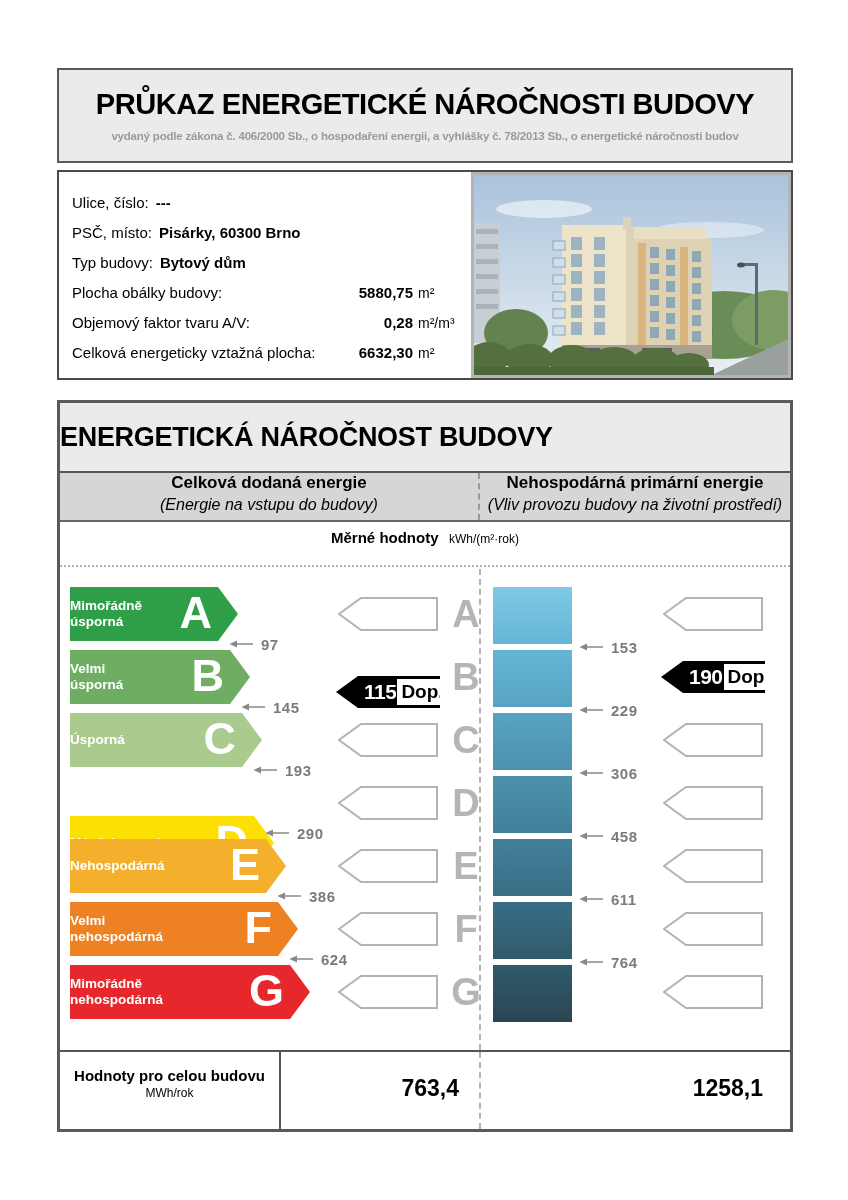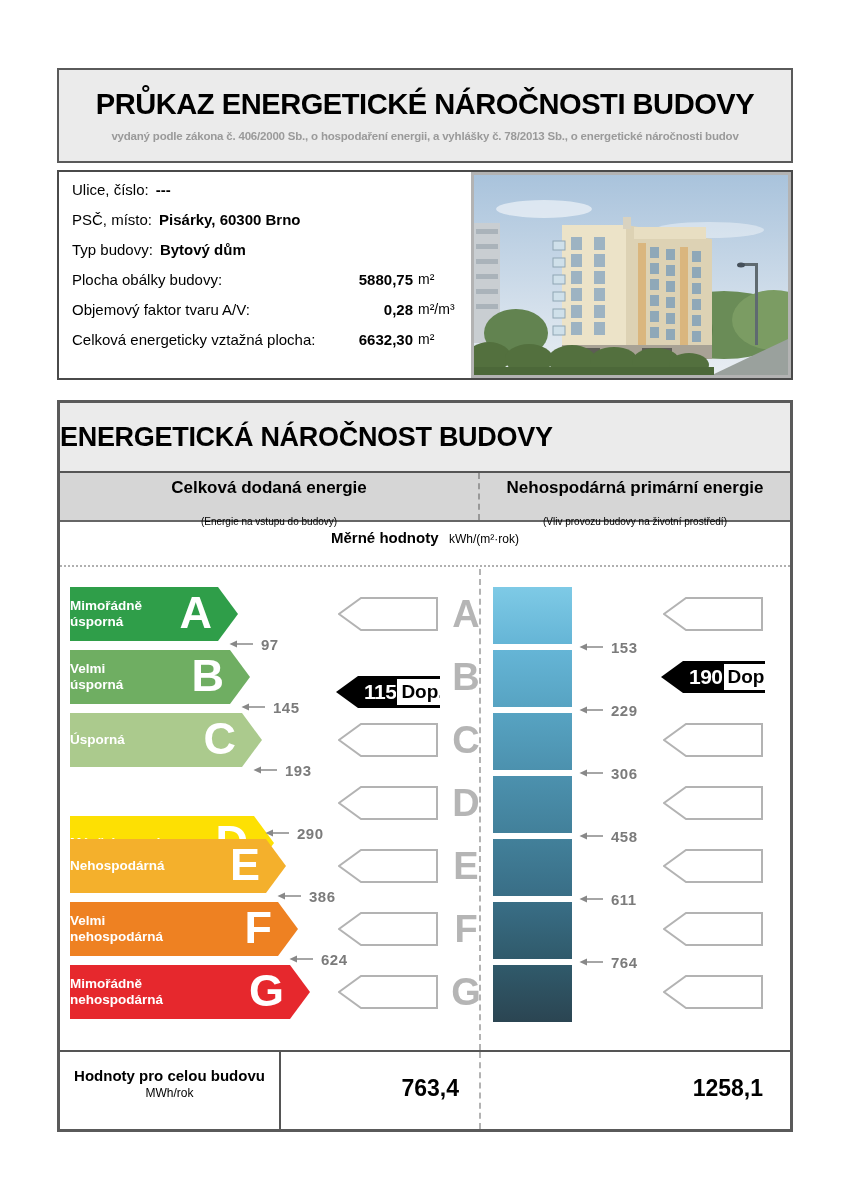--- a/index.html
+++ b/index.html
@@ -23,21 +23,21 @@
     margin-top:9px; font-size:11.5px; font-weight:bold; color:#9a9a9a;
     letter-spacing:-0.2px;
   }
 
   
   .box2 {
     position:absolute; left:57px; top:170px; width:736px; height:210px;
     background:#fff; border:2px solid #4a4a4a;
   }
   .info { position:absolute; left:13px; top:9px; width:398px; }
-  .info-row { display:flex; align-items:flex-start; height:30px; font-size:15px; }
+  .info-row { display:flex; align-items:flex-end; height:30px; font-size:15px; }
   .info-label { white-space:nowrap; margin-right:7px; }
   .info-value { font-weight:bold; white-space:nowrap; }
   .info-row.right .info-value { margin-left:auto; }
   .info-unit { margin-left:5px; font-size:14px; }
   .info-row.right .info-unit { width:52px; }
 
   .photo {
     position:absolute; right:0; top:0; width:320px; height:206px;
     border:3px solid #b3b3b3; overflow:hidden; background:#cfdce8;
   }
@@ -46,25 +46,25 @@
   .box3 {
     position:absolute; left:57px; top:400px; width:736px; height:732px;
     background:#fff; border:3px solid #5a5a5a;
   }
   .s-title {
     height:70px; background:#ebebeb; border-bottom:2px solid #555;
     line-height:68px; font-size:27px; font-weight:bold;
     letter-spacing:-0.3px;
   }
   .band { height:49px; background:#d6d6d6; border-bottom:2px solid #666; display:flex; }
-  .band-col { text-align:center; padding-top:5px; }
+  .band-col { text-align:center; }
   .band-col.left  { width:420px; border-right:2px dashed #999; }
   .band-col.right { flex:1; }
   .band-title { font-size:17px; font-weight:bold; }
-  .band-sub   { font-size:10px; margin-top:18px; }
+  .band-sub   { font-size:16px; margin-top:3px;font-style:italic; }
 
   .chart { position:relative; height:528px; }
   .measure-line { position:absolute; top:7px; left:0; right:0; text-align:center; }
   .measure-label { font-size:15px; font-weight:bold; }
   .measure-unit  { font-size:12px; margin-left:6px; }
   .dotline { position:absolute; top:43px; left:0; right:0; border-top:2px dotted #b0b0b0; }
   .vdash   { position:absolute; left:419px; top:47px; bottom:0; border-left:2px dashed #b3b3b3; }
 
   .c-arrow {
     position:absolute; left:10px; height:54px; display:flex; align-items:center;

